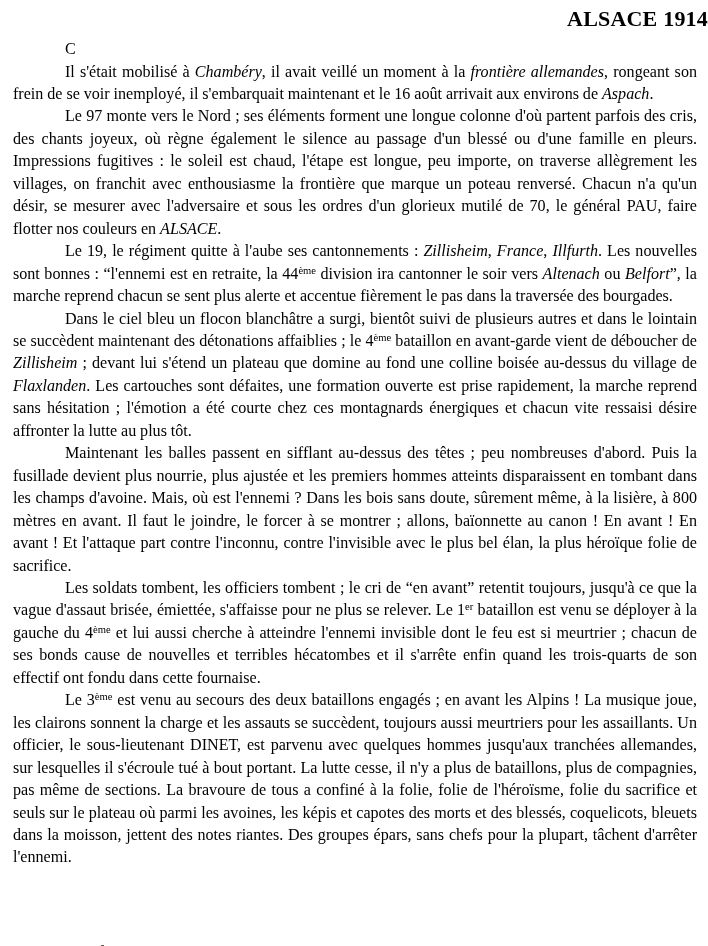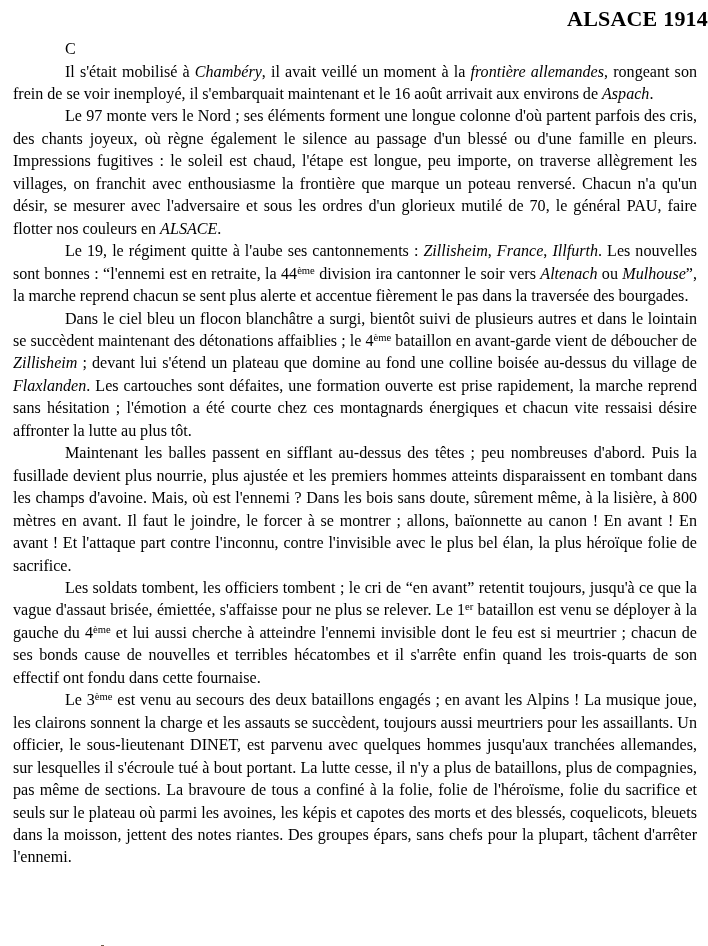--- a/index.html
+++ b/index.html
@@ -86,21 +86,21 @@
   <div class="body-text">
 
     <p class="first-para">
       <span class="dropcap-line">C</span>
     </p>
 
     <p>Il s'était mobilisé à <i>Chambéry</i>, il avait veillé un moment à la <i>frontière allemandes</i>, rongeant son frein de se voir inemployé, il s'embarquait maintenant et le 16 août arrivait aux environs de <i>Aspach</i>.</p>
 
     <p>Le 97 monte vers le Nord ; ses éléments forment une longue colonne d'où partent parfois des cris, des chants joyeux, où règne également le silence au passage d'un blessé ou d'une famille en pleurs. Impressions fugitives : le soleil est chaud, l'étape est longue, peu importe, on traverse allègrement les villages, on franchit avec enthousiasme la frontière que marque un poteau renversé. Chacun n'a qu'un désir, se mesurer avec l'adversaire et sous les ordres d'un glorieux mutilé de 70, le général PAU, faire flotter nos couleurs en <i>ALSACE</i>.</p>
 
-    <p>Le 19, le régiment quitte à l'aube ses cantonnements : <i>Zillisheim</i>, <i>France</i>, <i>Illfurth</i>. Les nouvelles sont bonnes : “l'ennemi est en retraite, la 44<sup>ème</sup> division ira cantonner le soir vers <i>Altenach</i> ou <i>Mulhouse</i>”, la marche reprend chacun se sent plus alerte et accentue fièrement le pas dans la traversée des bourgades.</p>
+    <p>Le 19, le régiment quitte à l'aube ses cantonnements : <i>Zillisheim</i>, <i>France</i>, <i>Illfurth</i>. Les nouvelles sont bonnes : “l'ennemi est en retraite, la 44<sup>ème</sup> division ira cantonner le soir vers <i>Altenach</i> ou <i>Belfort</i>”, la marche reprend chacun se sent plus alerte et accentue fièrement le pas dans la traversée des bourgades.</p>
 
     <p>Dans le ciel bleu un flocon blanchâtre a surgi, bientôt suivi de plusieurs autres et dans le lointain se succèdent maintenant des détonations affaiblies ; le 4<sup>ème</sup> bataillon en avant-garde vient de déboucher de <i>Zillisheim</i> ; devant lui s'étend un plateau que domine au fond une colline boisée au-dessus du village de <i>Flaxlanden</i>. Les cartouches sont défaites, une formation ouverte est prise rapidement, la marche reprend sans hésitation ; l'émotion a été courte chez ces montagnards énergiques et chacun vite ressaisi désire affronter la lutte au plus tôt.</p>
 
     <p>Maintenant les balles passent en sifflant au-dessus des têtes ; peu nombreuses d'abord. Puis la fusillade devient plus nourrie, plus ajustée et les premiers hommes atteints disparaissent en tombant dans les champs d'avoine. Mais, où est l'ennemi ? Dans les bois sans doute, sûrement même, à la lisière, à 800 mètres en avant. Il faut le joindre, le forcer à se montrer ; allons, baïonnette au canon ! En avant ! En avant ! Et l'attaque part contre l'inconnu, contre l'invisible avec le plus bel élan, la plus héroïque folie de sacrifice.</p>
 
     <p>Les soldats tombent, les officiers tombent ; le cri de “en avant” retentit toujours, jusqu'à ce que la vague d'assaut brisée, émiettée, s'affaisse pour ne plus se relever. Le 1<sup>er</sup> bataillon est venu se déployer à la gauche du 4<sup>ème</sup> et lui aussi cherche à atteindre l'ennemi invisible dont le feu est si meurtrier ; chacun de ses bonds cause de nouvelles et terribles hécatombes et il s'arrête enfin quand les trois-quarts de son effectif ont fondu dans cette fournaise.</p>
 
     <p>Le 3<sup>ème</sup> est venu au secours des deux bataillons engagés ; en avant les Alpins ! La musique joue, les clairons sonnent la charge et les assauts se succèdent, toujours aussi meurtriers pour les assaillants. Un officier, le sous-lieutenant DINET, est parvenu avec quelques hommes jusqu'aux tranchées allemandes, sur lesquelles il s'écroule tué à bout portant. La lutte cesse, il n'y a plus de bataillons, plus de compagnies, pas même de sections. La bravoure de tous a confiné à la folie, folie de l'héroïsme, folie du sacrifice et seuls sur le plateau où parmi les avoines, les képis et capotes des morts et des blessés, coquelicots, bleuets dans la moisson, jettent des notes riantes. Des groupes épars, sans chefs pour la plupart, tâchent d'arrêter l'ennemi.</p>
 
   </div>

